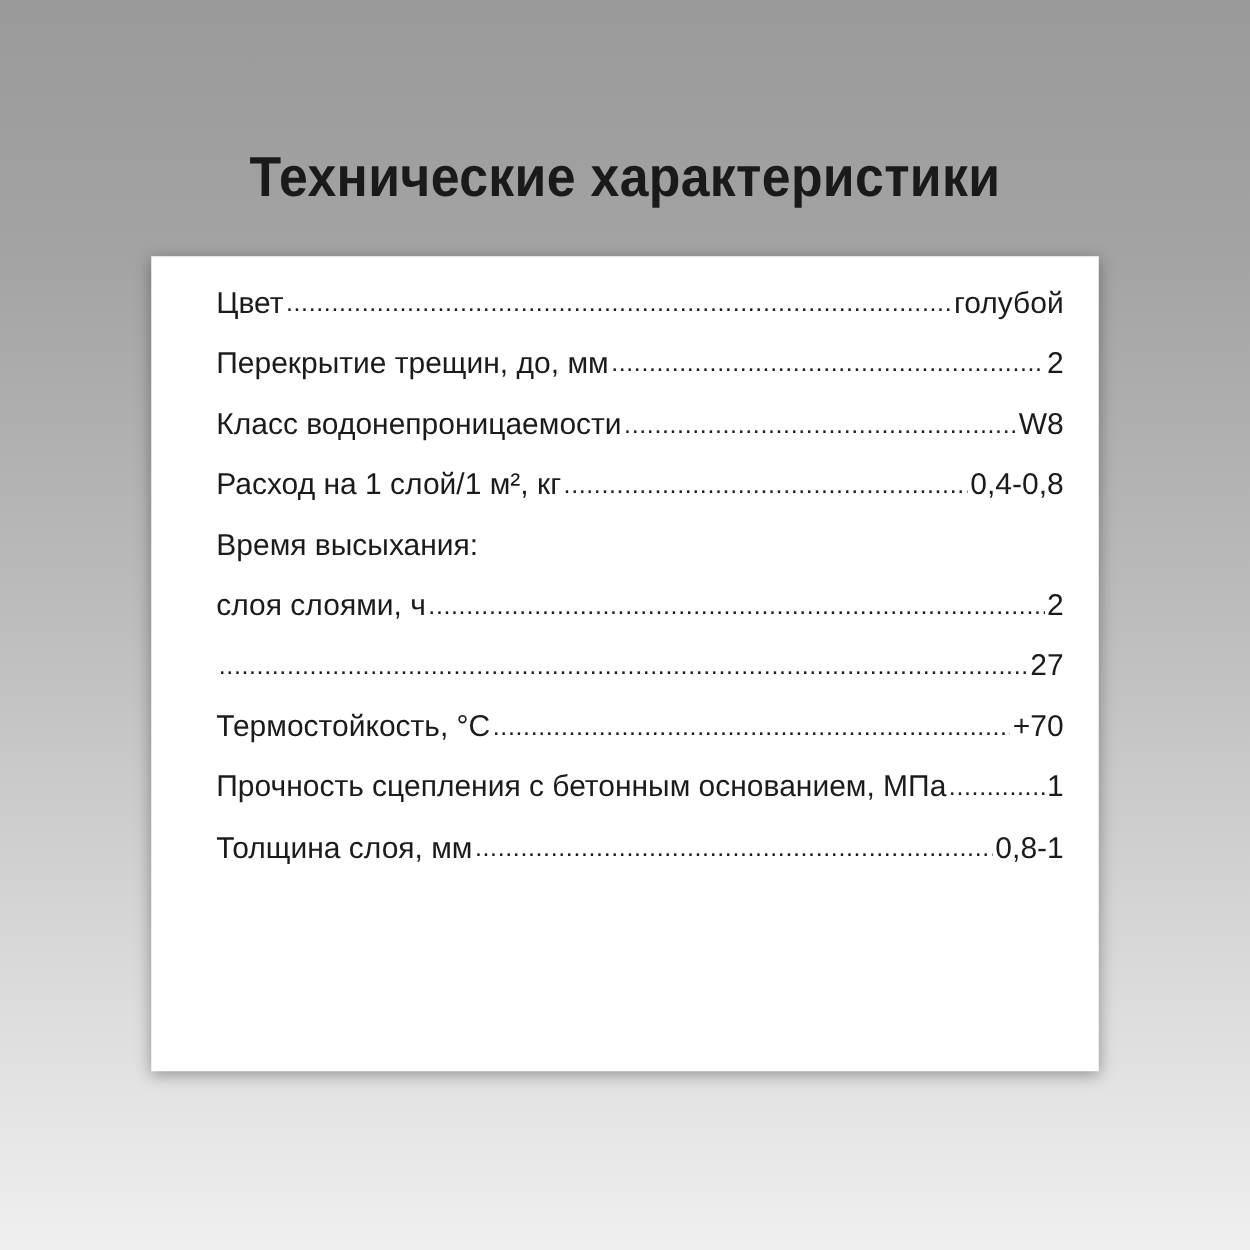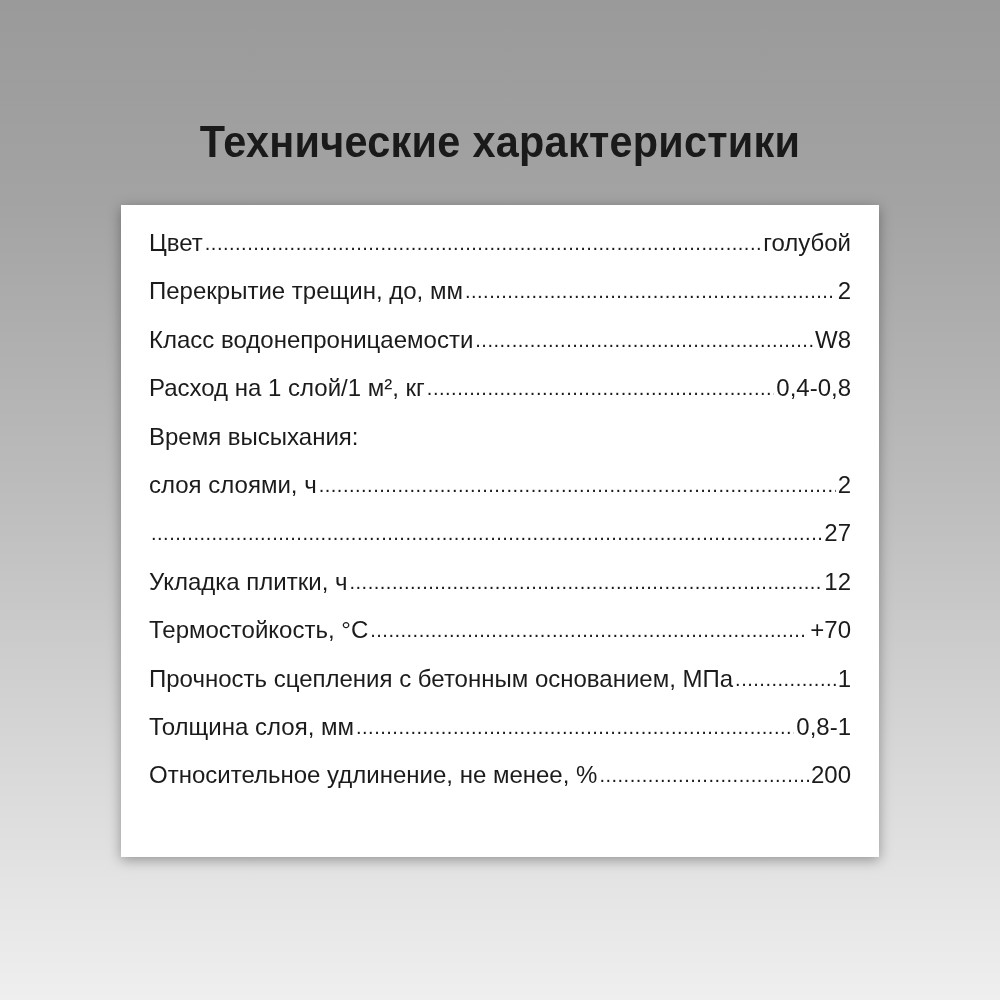--- a/index.html
+++ b/index.html
@@ -16,21 +16,21 @@
     transform: scaleX(0.92);
   }
   .card {
     position: absolute; left: 121px; top: 205px; width: 758px; height: 652px;
     background: #ffffff;
     box-shadow: 0 3px 12px rgba(0,0,0,0.35);
   }
   .rows { position: absolute; left: 28px; right: 28px; top: 14px; }
   .row {
     display: flex; align-items: center; height: 48.4px; line-height: 48.4px;
-    font-size: 24px; white-space: nowrap; overflow: hidden;
+    font-size: 24px; white-space: nowrap; overflow: hidden; margin-left: 24px;
   }
   .row .label { flex: 0 0 auto; transform-origin: left; }
   .row .dots {
     flex: 1 1 auto; overflow: hidden; margin: 0 2px;
     color: #1b1b1b; letter-spacing: 0.5px; font-size: 20px;
   }
   .row .dots::before {
     content: "................................................................................................................................................................................................................";
   }
   .row .value { flex: 0 0 auto; }
@@ -69,38 +69,28 @@
     <div class="row">
       <span class="label">слоя слоями, ч</span>
       <span class="dots"></span>
       <span class="value">2</span>
     </div>
     <div class="row">
       <span class="dots"></span>
       <span class="value">27</span>
     </div>
     <div class="row">
-      <span class="label">Укладка плитки, ч</span>
-      <span class="dots"></span>
-      <span class="value">12</span>
-    </div>
-    <div class="row">
       <span class="label">Термостойкость, °С</span>
       <span class="dots"></span>
       <span class="value">+70</span>
     </div>
     <div class="row">
       <span class="label">Прочность сцепления с бетонным основанием, МПа</span>
       <span class="dots"></span>
       <span class="value">1</span>
     </div>
     <div class="row">
       <span class="label">Толщина слоя, мм</span>
       <span class="dots"></span>
       <span class="value">0,8-1</span>
     </div>
-    <div class="row">
-      <span class="label">Относительное удлинение, не менее, %</span>
-      <span class="dots"></span>
-      <span class="value">200</span>
-    </div>
   </div>
 </div>
 
 </body></html>

